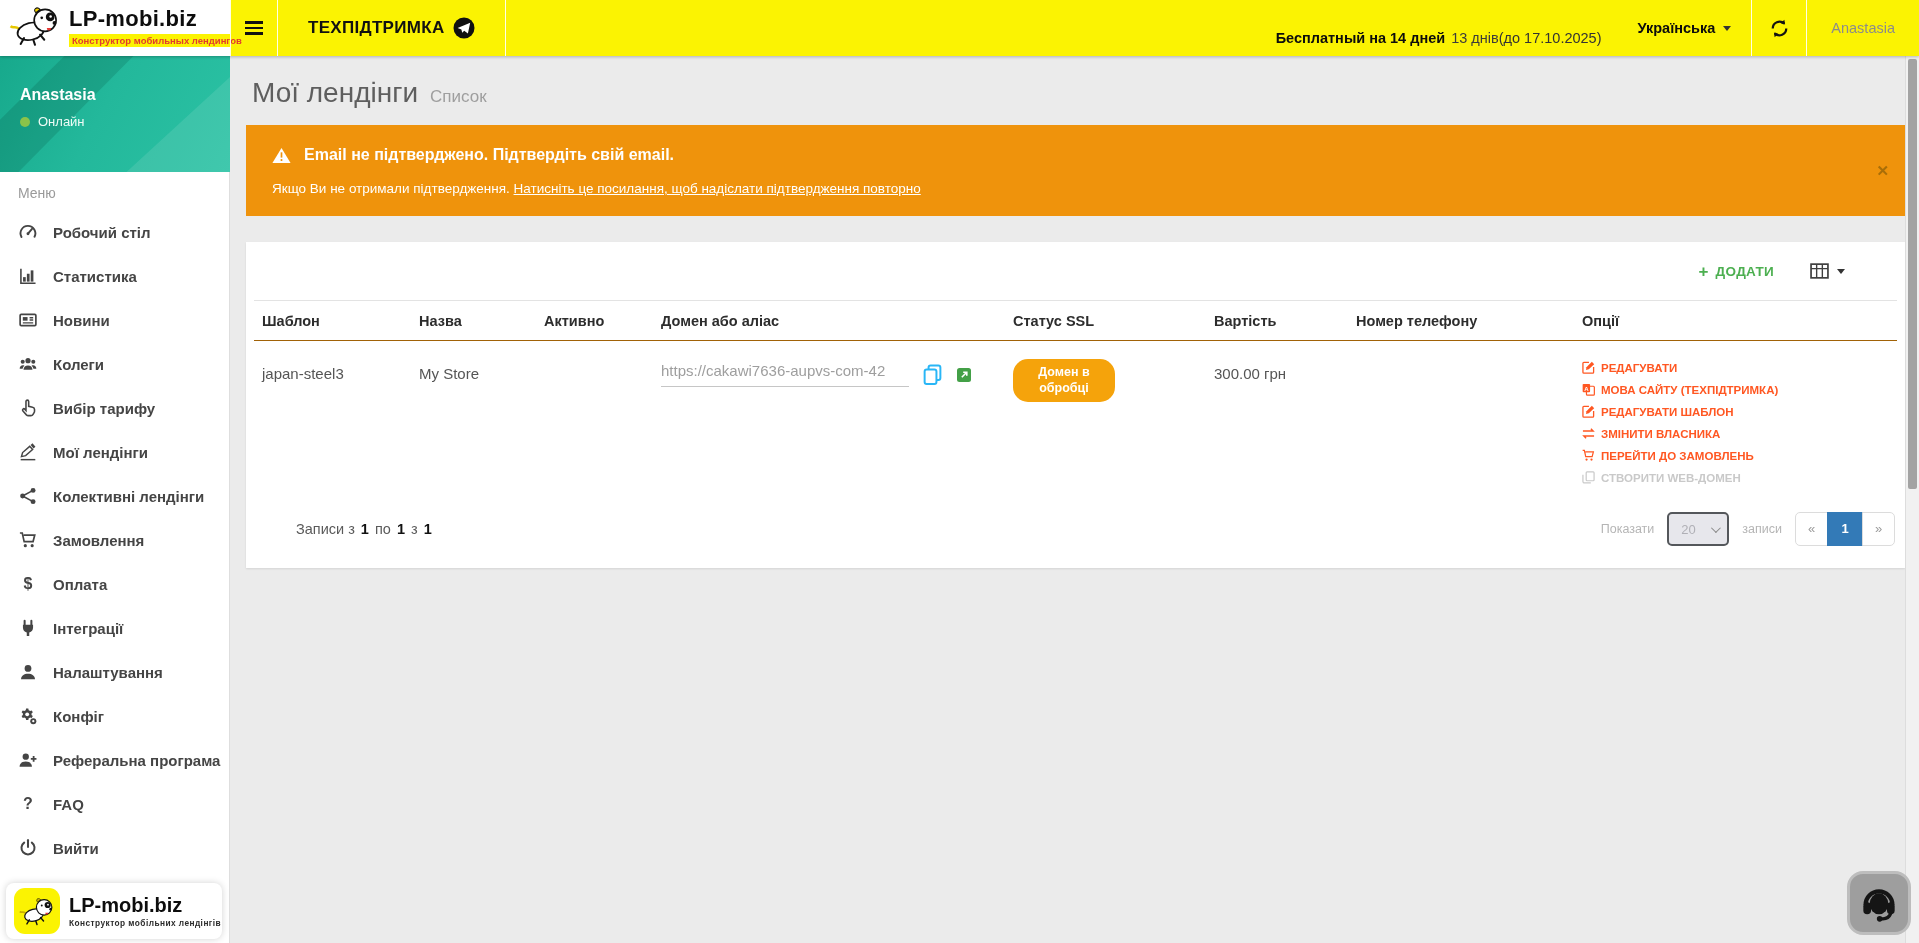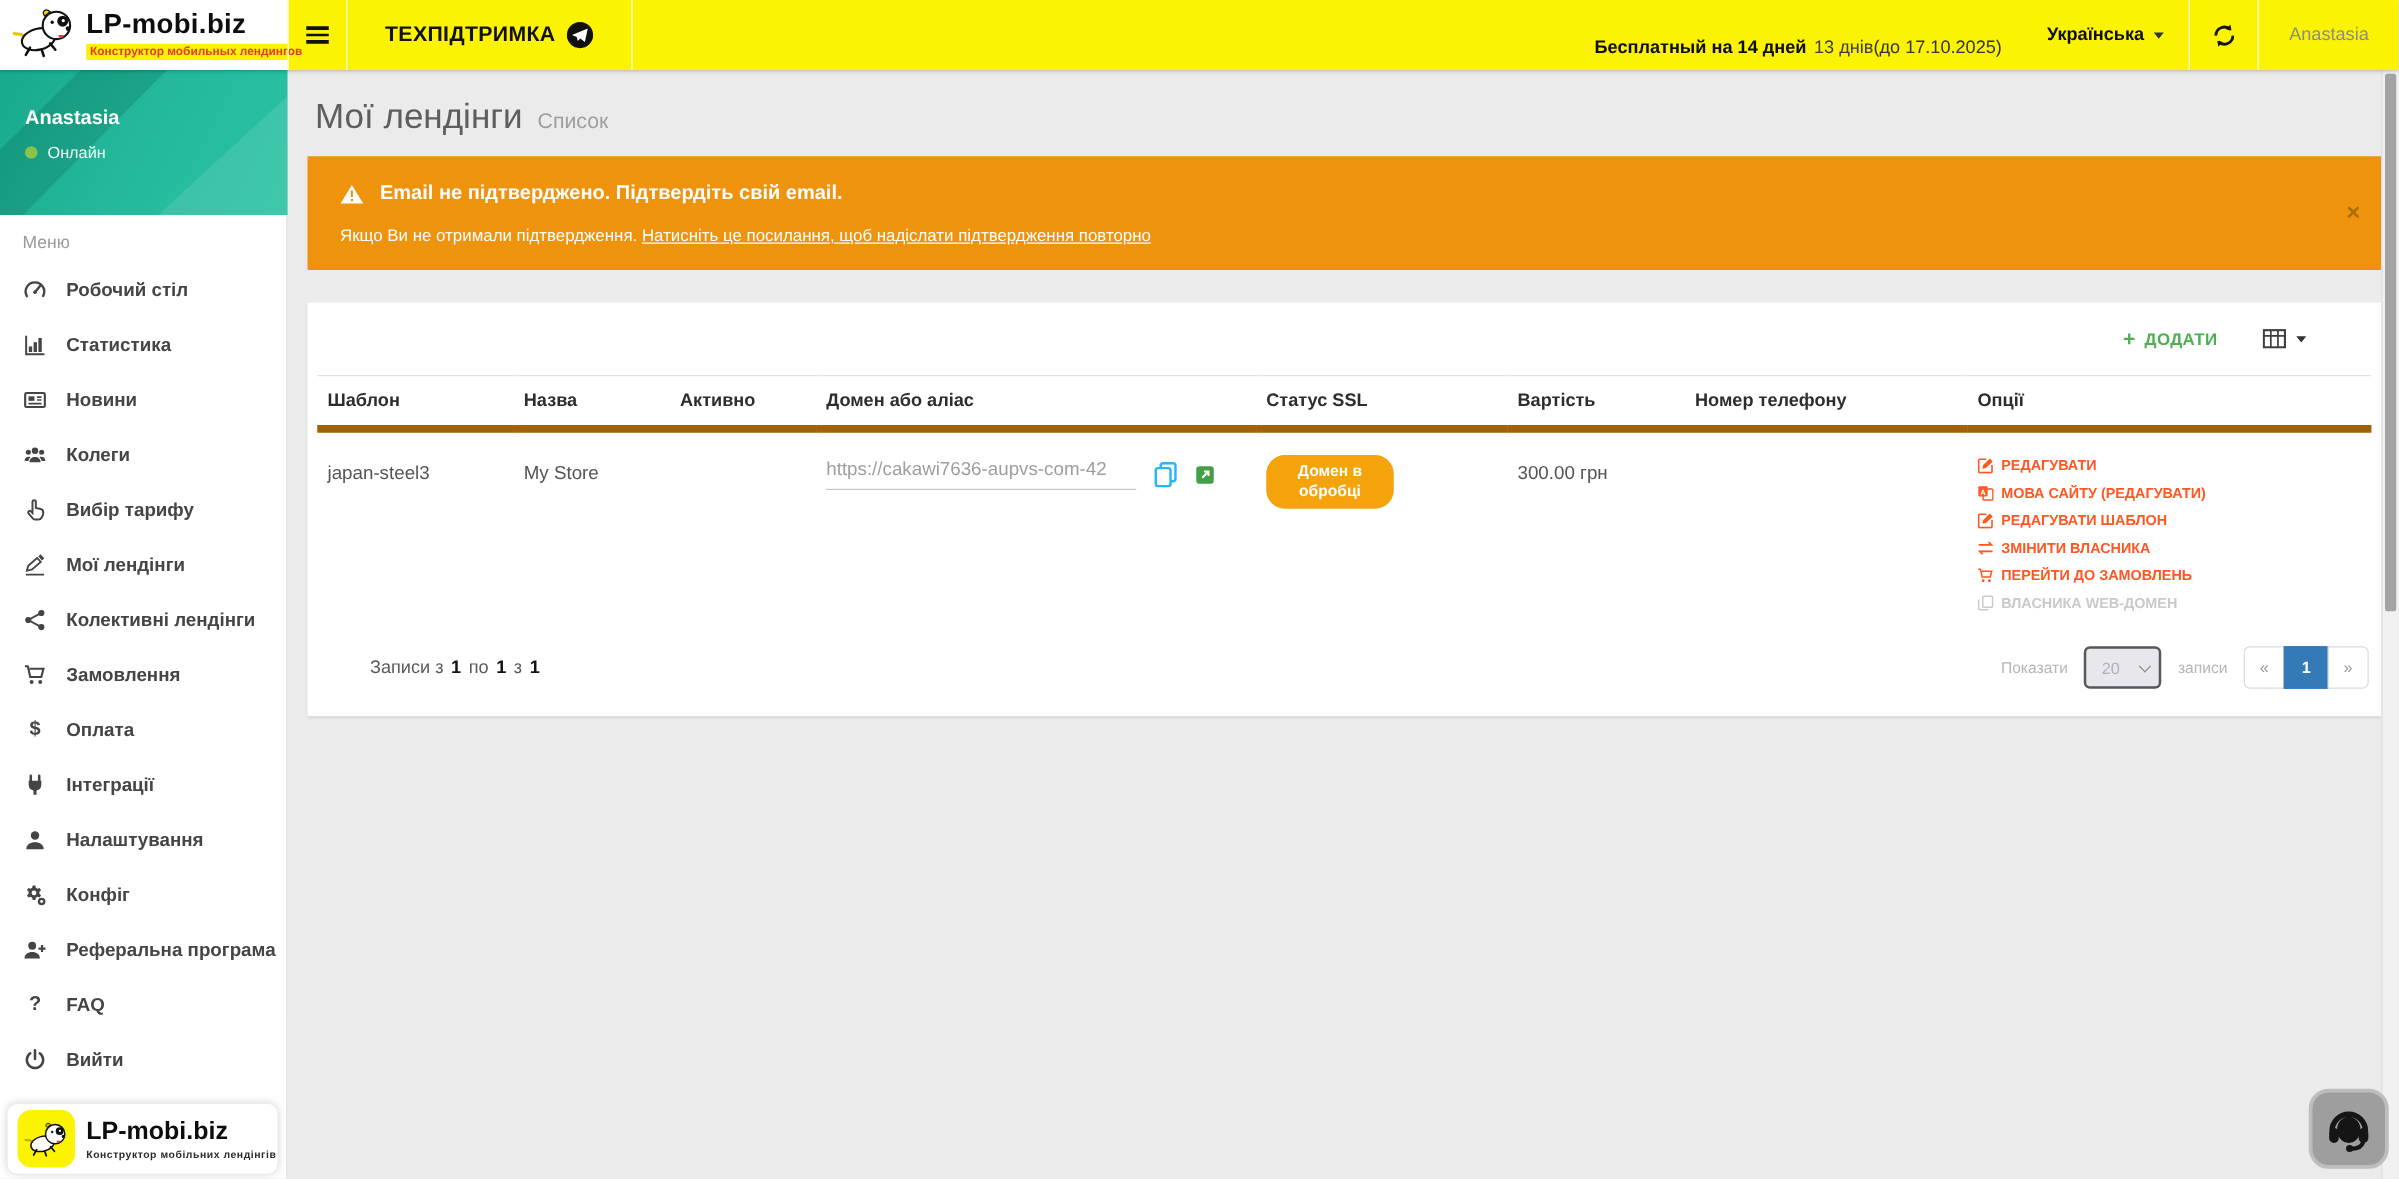--- a/index.html
+++ b/index.html
@@ -63,21 +63,21 @@
   .bn-close { position:absolute; right:16px; top:38px; color:#a96e08; font-size:15px; font-weight:bold; cursor:pointer; line-height:1; }
 
   .card { margin-top:26px; background:#fff; box-shadow:0 1px 2px rgba(0,0,0,.1); padding:0 8px 6px; }
   .card-toolbar { height:58px; display:flex; align-items:center; justify-content:flex-end; gap:36px; padding-right:52px; }
   .add-btn { display:flex; align-items:center; gap:7px; color:#4caf50; font-size:13.5px; font-weight:bold; letter-spacing:.3px; cursor:pointer; }
   .add-btn .plus { font-size:17px; line-height:1; }
   .view-btn { display:flex; align-items:center; gap:8px; color:#3f3f3f; cursor:pointer; }
   .view-btn svg { width:19px; height:16px; }
 
   table { width:100%; border-collapse:collapse; table-layout:fixed; }
-  thead th { text-align:left; font-size:14.5px; font-weight:bold; color:#2d2d2d; padding:12px 8px 11px; border-top:1px solid #e3e3e3; border-bottom:6px solid #a16207; }
+  thead th { text-align:left; font-size:14.5px; font-weight:bold; color:#2d2d2d; padding:12px 8px 11px; border-top:1px solid #e3e3e3; border-bottom:1px solid #a16207; }
   tbody td { vertical-align:top; padding:24px 8px 18px; font-size:15px; color:#555; height:158px; }
   .cell-domain { display:flex; align-items:center; gap:13px; margin-top:-3px; }
   .domain-input { width:248px; border:none; border-bottom:1px solid #c6c6c6; background:transparent; font-family:"Liberation Sans",sans-serif; font-size:15px; color:#9e9e9e; padding:0 0 7px; outline:none; }
   .ic-copy { color:#29b6f6; cursor:pointer; } .ic-copy svg { width:21px; height:21px; }
   .ic-ext { color:#43a047; cursor:pointer; } .ic-ext svg { width:16px; height:16px; }
   .toggle { width:46px; height:24px; border-radius:12px; background:#72c88e; position:relative; cursor:pointer; margin-top:-6px; }
   .toggle .knob { position:absolute; top:2px; right:2px; width:20px; height:20px; border-radius:50%; background:#fff; }
   .badge { display:inline-block; background:#f5a30b; color:#fff; font-weight:bold; font-size:12.5px; line-height:1.3; text-align:center; padding:5px 13px; border-radius:15px; max-width:102px; margin-top:-6px; }
   .opts { display:flex; flex-direction:column; gap:9px; margin-top:-4px; }
   .opt { display:flex; align-items:center; gap:6px; color:#ff5722; font-size:11.5px; font-weight:bold; text-decoration:none; cursor:pointer; white-space:nowrap; }
@@ -447,21 +447,21 @@
                 <span>РЕДАГУВАТИ</span>
               </a>
               <a class="opt">
                 <span>
                     <svg viewBox="0 0 14 14">
                       <rect x="4.8" y="3.5" width="8.5" height="9.5" rx="1" fill="none" stroke="currentColor" stroke-width="1.3"></rect>
                       <rect x=".7" y="1" width="8" height="9" rx="1" fill="currentColor"></rect>
                       <text x="4.7" y="8.2" font-size="6.5" font-weight="bold" fill="#fff" text-anchor="middle" font-family="Liberation Sans, sans-serif">A</text>
                     </svg>
                   </span>
-                <span>МОВА САЙТУ (РЕДАГУВАТИ)</span>
+                <span>МОВА САЙТУ (ТЕХПІДТРИМКА)</span>
               </a>
               <a class="opt">
                 <span>
                     <svg viewBox="0 0 14 14">
                       <path d="M12.5 6.5V12a1 1 0 0 1-1 1H2a1 1 0 0 1-1-1V2.5a1 1 0 0 1 1-1h5.5" fill="none" stroke="currentColor" stroke-width="1.4"></path>
                       <path d="M10.6.9l2.5 2.5L7.3 9l-3 .6.5-3z" fill="currentColor"></path>
                     </svg>
                   </span>
                 <span>РЕДАГУВАТИ ШАБЛОН</span>
               </a>
@@ -483,21 +483,21 @@
                   </span>
                 <span>ПЕРЕЙТИ ДО ЗАМОВЛЕНЬ</span>
               </a>
               <a class="opt disabled">
                 <span>
                     <svg viewBox="0 0 14 14">
                       <rect x="4.5" y="1" width="8.5" height="9.5" rx="1" fill="none" stroke="currentColor" stroke-width="1.3"></rect>
                       <path d="M9.5 12.8H2.6a1.6 1.6 0 0 1-1.6-1.6V4" fill="none" stroke="currentColor" stroke-width="1.3"></path>
                     </svg>
                   </span>
-                <span>ВЛАСНИКА WEB-ДОМЕН</span>
+                <span>СТВОРИТИ WEB-ДОМЕН</span>
               </a>
             </span>
           </td>
         </tr>
       </tbody>
     </table>
 
     <div class="card-footer">
       <span class="records">
         <span>Записи з</span>

